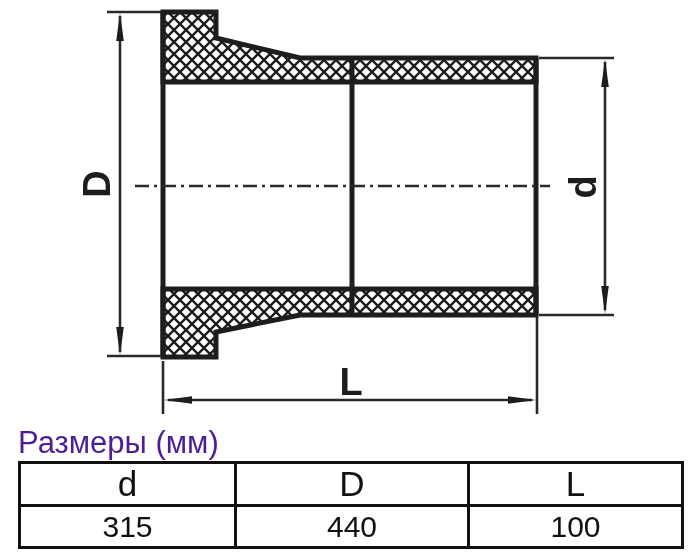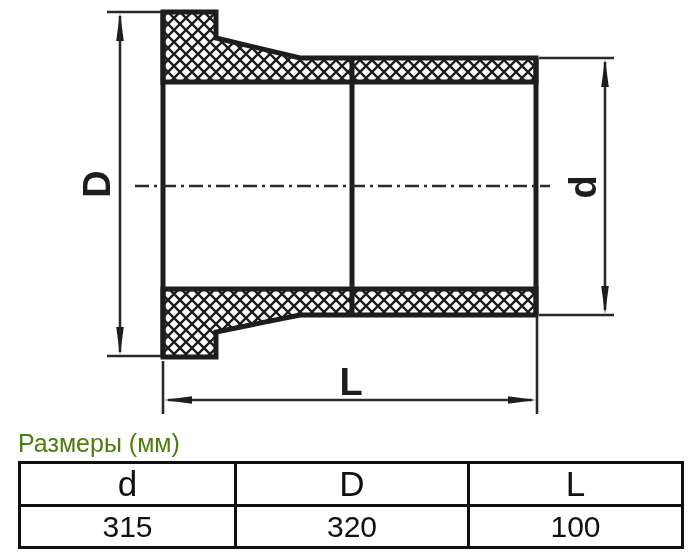--- a/index.html
+++ b/index.html
@@ -22,23 +22,23 @@
   }
   .dim-text {
     font-family: "Liberation Sans", sans-serif;
     font-weight: bold;
     fill: #1d1d1d;
   }
   .table-caption {
     position: absolute;
     left: 18px;
     top: 429px;
-    font-size: 25px;
+    font-size: 31px;
     line-height: 28px;
-    color: #4d7c0f;
+    color: #4c1d95;
     white-space: nowrap;
   }
   .dims-table {
     position: absolute;
     left: 18px;
     top: 461px;
     border-collapse: collapse;
     table-layout: fixed;
     width: 663px;
   }
@@ -114,19 +114,19 @@
       <col style="width:214px">
     </colgroup>
     <tbody>
         <tr class="header-row">
       <td>d</td>
       <td>D</td>
       <td>L</td>
     </tr>
     <tr class="values-row">
       <td>315</td>
-      <td>320</td>
+      <td>440</td>
       <td>100</td>
     </tr>
   </tbody>
     </table>
 
 </div>
 
 </body></html>

